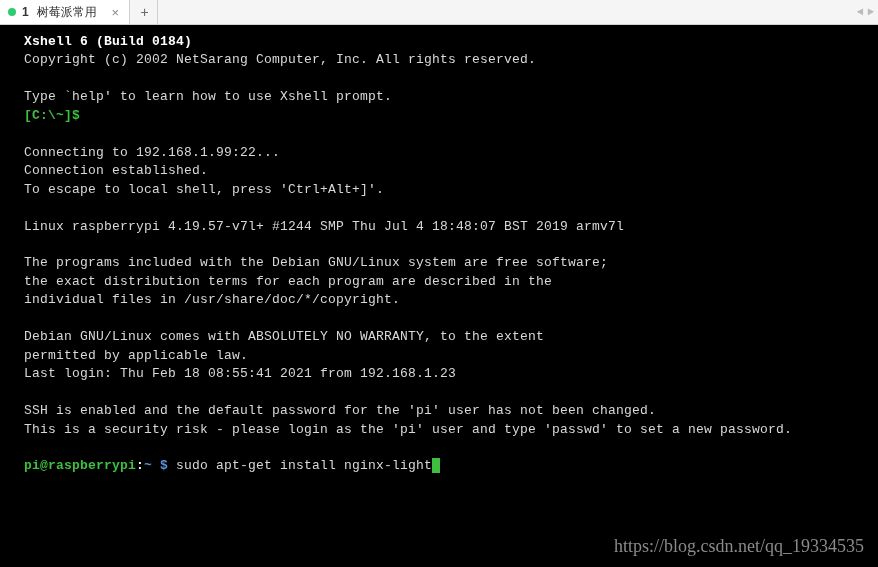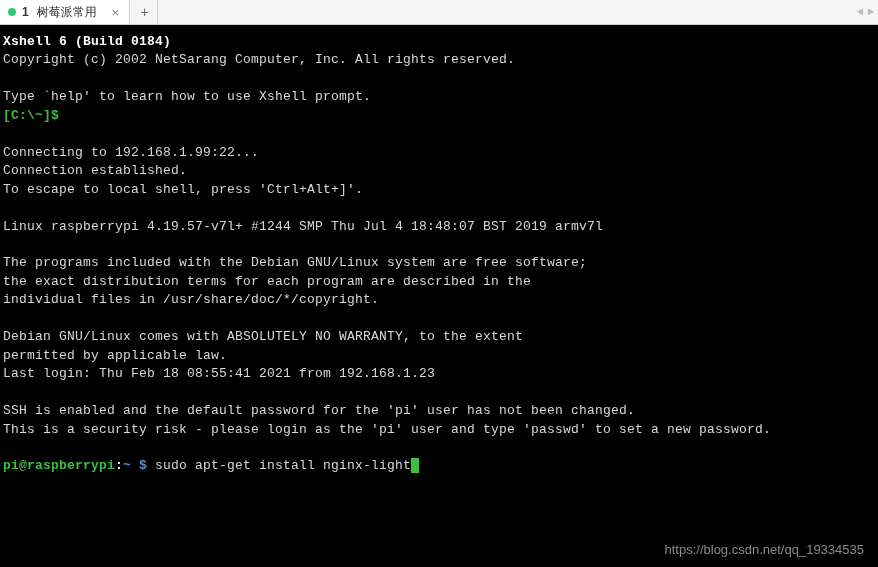--- a/index.html
+++ b/index.html
@@ -61,43 +61,43 @@
     display: flex;
     align-items: center;
     gap: 4px;
     color: #bbb;
     font-size: 11px;
   }
   .nav-arrows span { cursor: pointer; }
   .terminal {
     background: #000;
     color: #d8d8d8;
-    padding: 8px 6px 6px 3px;
+    padding: 8px 6px 6px 24px;
     line-height: 1.42;
     white-space: pre;
     letter-spacing: 0.2px;
     font-family: Consolas, "Courier New", monospace;
   }
   .bold { font-weight: bold; color: #fff; }
   .green { color: #3fbf3f; font-weight: bold; }
   .blue { color: #5b8fd6; font-weight: bold; }
   .cursor {
     display: inline-block;
     width: 8px;
     height: 15px;
     background: #3fbf3f;
     vertical-align: text-bottom;
   }
   .watermark {
     position: absolute;
     right: 14px;
     bottom: 10px;
     color: #8a8a8a;
-    font-family: Liberation Sans, sans-serif;
-    font-size: 13px;
+    font-family: Liberation Serif, serif;
+    font-size: 18px;
     pointer-events: none;
   }
 </style>
 </head>
 <body>
 
 <div class="tabbar">
   <div class="tab">
     <span class="dot"></span>
     <span class="num">1</span>

